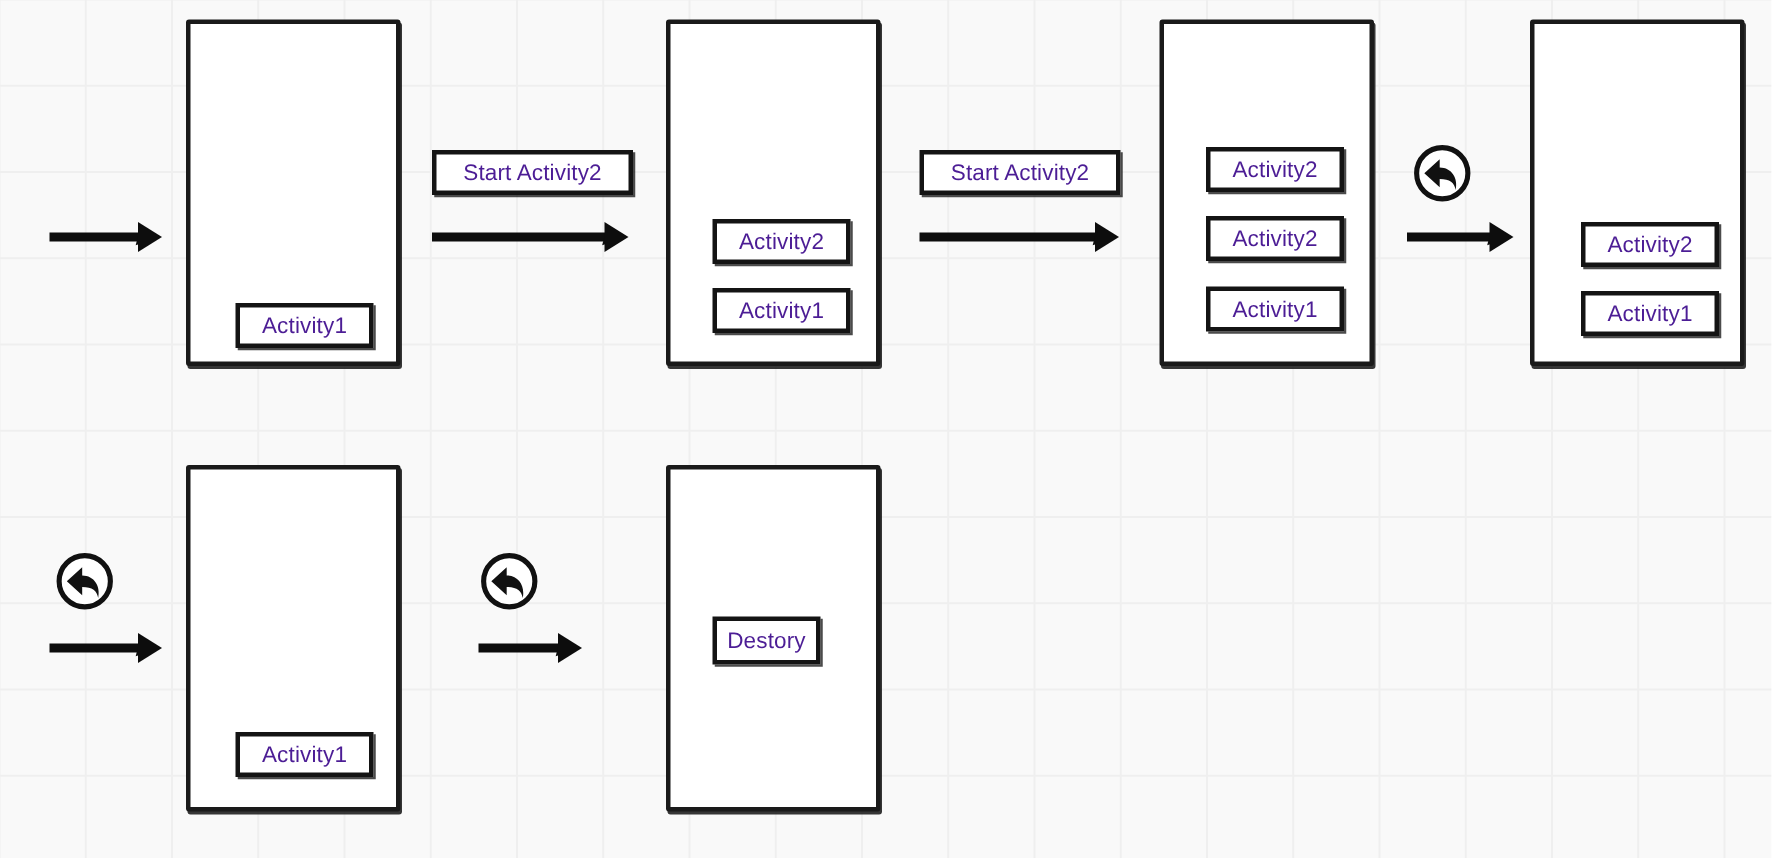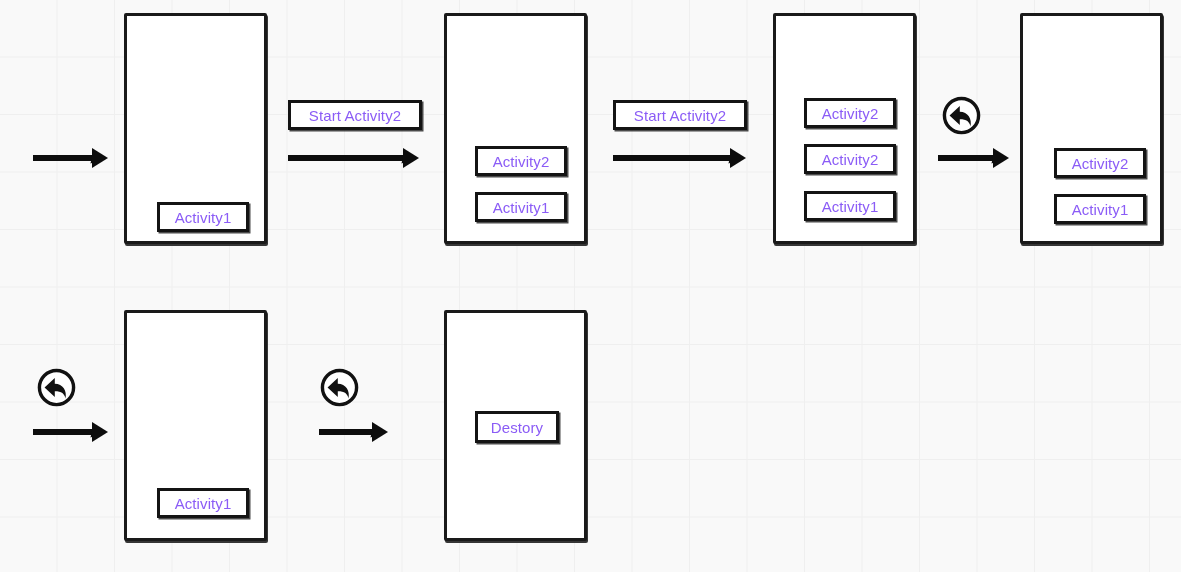--- a/index.html
+++ b/index.html
@@ -33,21 +33,21 @@
 
   
   .box {
     position: absolute;
     background: #ffffff;
     border: 3px solid #141414;
     box-sizing: border-box;
     display: flex;
     align-items: center;
     justify-content: center;
-    color: #8b5cf6;
+    color: #4c1d95;
     font-size: 15px;
     line-height: 1;
     letter-spacing: 0.1px;
     white-space: nowrap;
     box-shadow: 1.5px 1.5px 0 0 rgba(15,15,15,0.75);
   }
   .box.edge-label { font-size: 15px; }
 
   
   .arrow {
@@ -143,16 +143,16 @@
 
   <div class="back-icon" style="left:319px; top:367px;">
     <svg viewBox="0 0 48 48" xmlns="http://www.w3.org/2000/svg">
       <circle cx="24" cy="24" r="20" fill="#ffffff" stroke="#111111" stroke-width="4"></circle>
       <path d="M22 13 L10 24 L22 35 L22 28.5 C30 28.5 33.5 31.5 34.5 37 C36.5 28 31.5 19.5 22 19.5 Z" fill="#111111"></path>
     </svg>
   </div>
   <div class="arrow" style="left:319px; top:429px; width:56px;"></div>
 
   <div class="phone" style="left:444px; top:310px; width:143px; height:231px;">
-    <div class="box" style="left:28px; top:98px; width:84px; height:32px;">Destory</div>
+    <div class="box" style="left:28px; top:98px; width:72px; height:32px;">Destory</div>
   </div>
 
 </div>
 
 </body></html>

